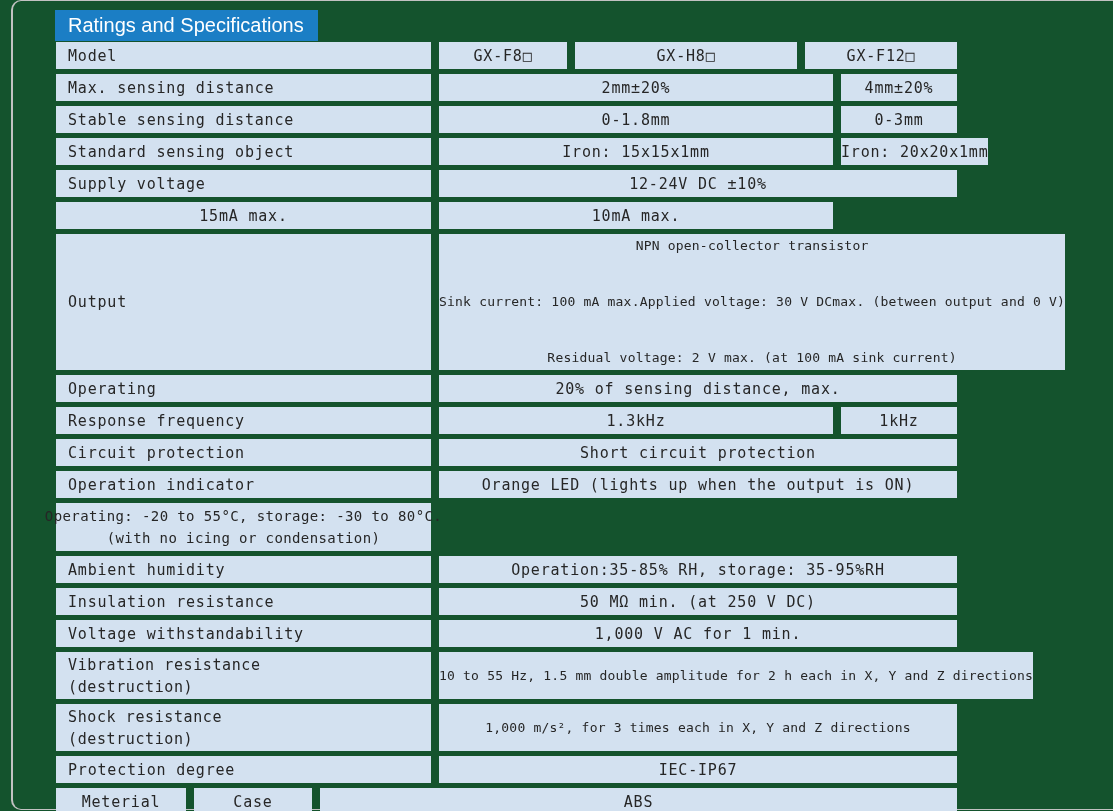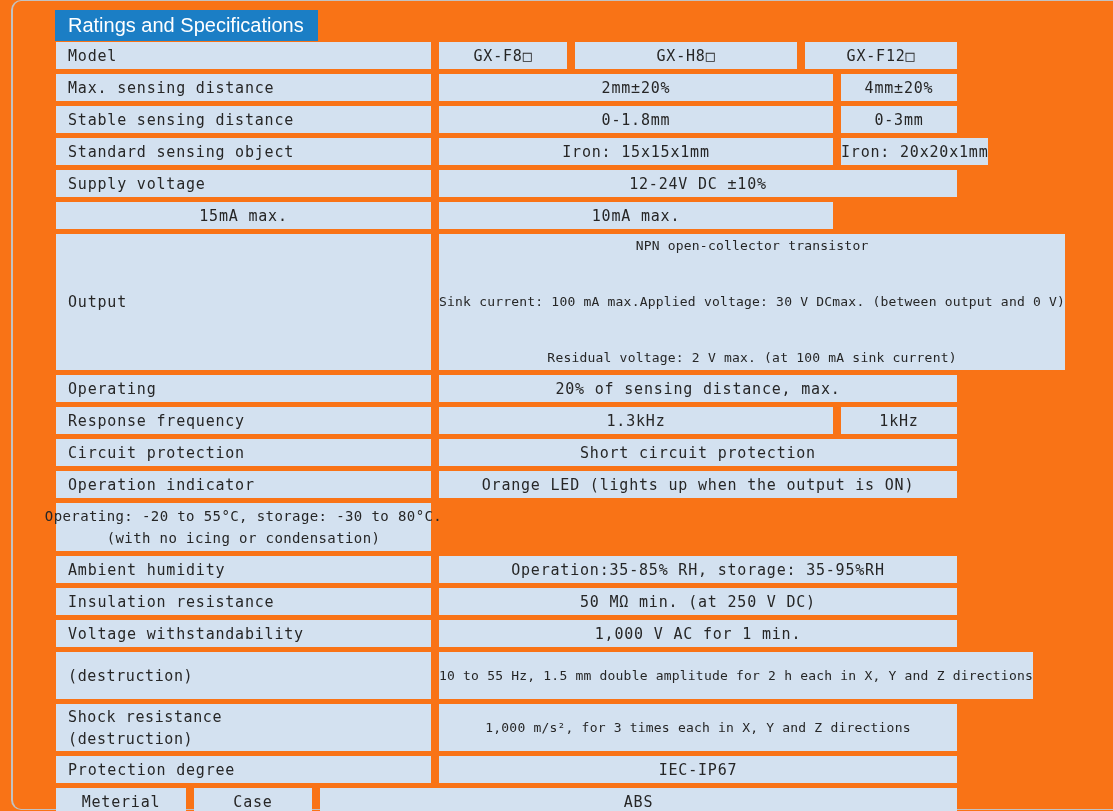--- a/index.html
+++ b/index.html
@@ -1,20 +1,20 @@
 <!DOCTYPE html>
 <html style="--banner-blue: #1b7ec5; --cell-blue: #d3e1f0; --text: #262626; --frame: #c2c2c2;"><head>
 <meta charset="utf-8">
 <style>
   html,body{margin:0;padding:0;background:#ffffff;}
   .viewport{
     position:relative;
     width:1113px;height:811px;
     overflow:hidden;
-    background:#f97316;
+    background:#14532d;
     font-family:"DejaVu Sans Mono","DejaVu Sans",monospace;
     color:var(--text,#262626);
   }
   .frame{
     position:absolute;
     left:11px;top:0;right:0;bottom:1px;
     border-left:2px solid var(--frame,#c2c2c2);
     border-top:1px solid var(--frame,#d4d4d4);
     border-bottom:1px solid var(--frame,#d4d4d4);
     border-radius:10px 0 0 10px;
@@ -161,20 +161,21 @@
       <div class="cell val">50 MΩ min. (at 250 V DC)</div>
     </div>
 
     <div class="row g2">
       <div class="cell label">Voltage withstandability</div>
       <div class="cell val">1,000 V AC for 1 min.</div>
     </div>
 
     <div class="row g2">
       <div class="cell label h47 two-line">
+        <div>Vibration resistance</div>
         <div>(destruction)</div>
       </div>
       <div class="cell val h47 multi">10 to 55 Hz, 1.5 mm double amplitude for 2 h each in X, Y and Z directions</div>
     </div>
 
     <div class="row g2">
       <div class="cell label h47 two-line">
         <div>Shock resistance</div>
         <div>(destruction)</div>
       </div>

